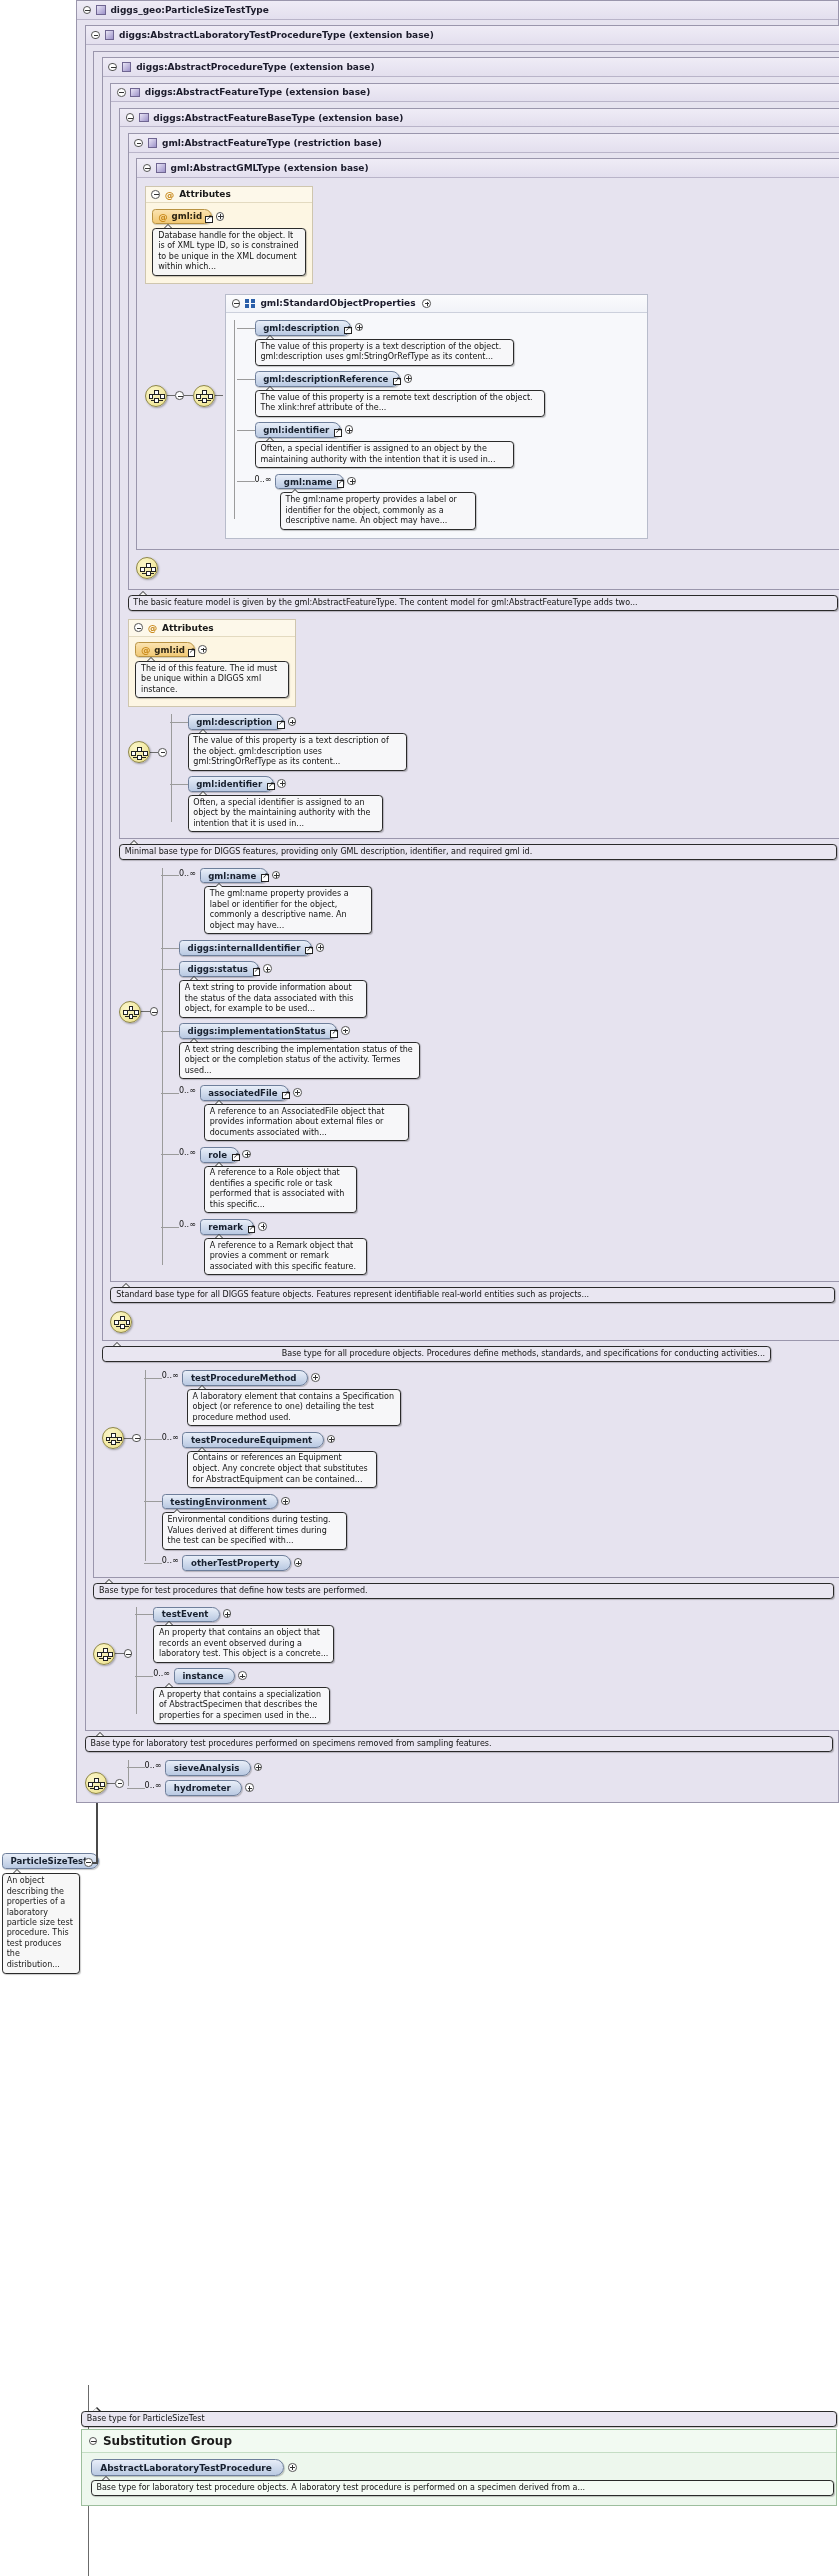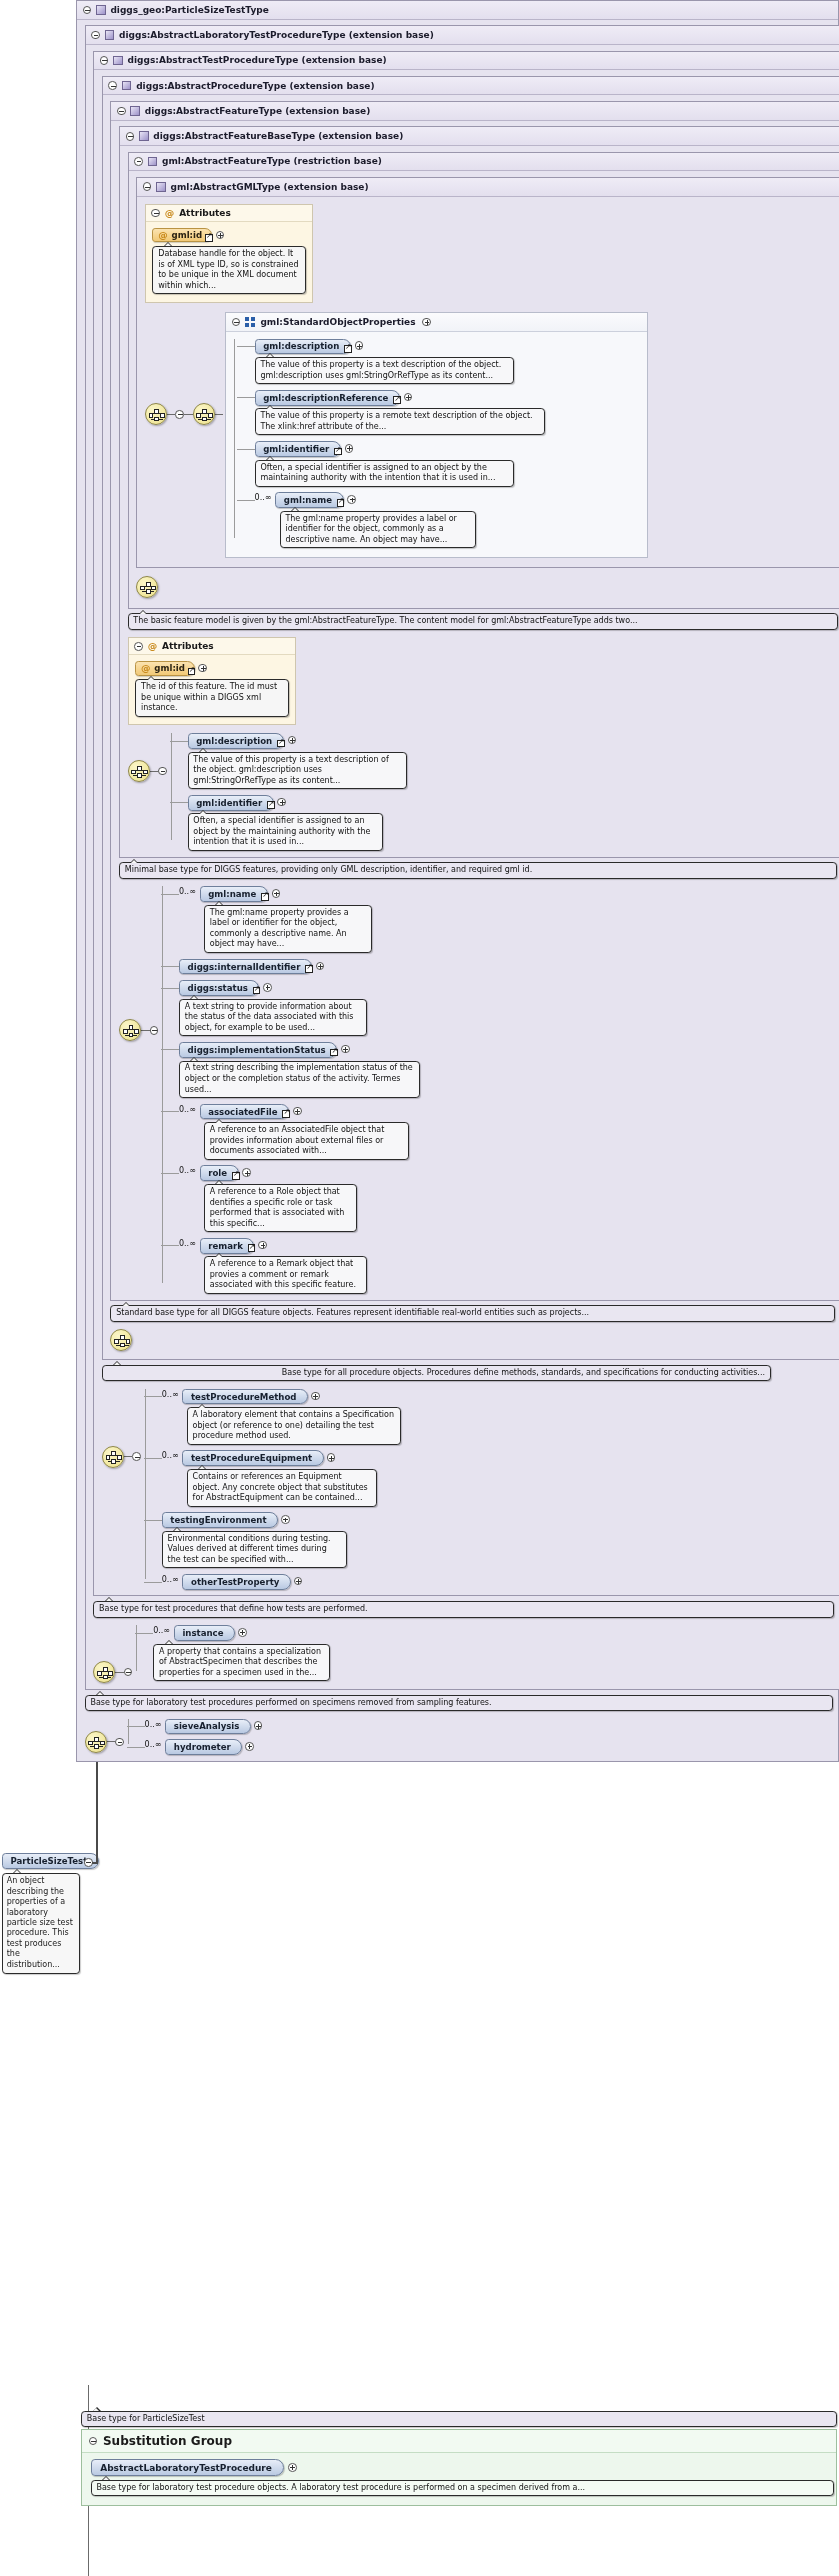--- a/index.html
+++ b/index.html
@@ -254,25 +254,20 @@
 
     <div class="tbox" style="width:756px;">
       <div class="thead">
         <span class="minus"></span>
         <span class="sqicon"></span>
         <span>diggs:AbstractLaboratoryTestProcedureType (extension base)</span>
       </div>
       <div class="tbody" style="padding:5.7px 0 5.7px 7.6px;">
 
         <div class="tbox" style="width:748px;">
-          <div class="thead">
-            <span class="minus"></span>
-            <span class="sqicon"></span>
-            <span>diggs:AbstractTestProcedureType (extension base)</span>
-          </div>
           <div class="tbody" style="padding:5.7px 0 5.7px 7.6px;">
 
             <div class="tbox" style="width:741px;">
               <div class="thead">
                 <span class="minus"></span>
                 <span class="sqicon"></span>
                 <span>diggs:AbstractProcedureType (extension base)</span>
               </div>
               <div class="tbody" style="padding:5.7px 0 5.7px 7.6px;">
 
@@ -627,20 +622,27 @@
             <span class="seq">
                 <i></i>
                 <i></i>
                 <i></i>
                 <i></i>
               </span>
             <span style="display:block;width:8.6px;height:1px;background:#6b6b6b;"></span>
             <span class="minus"></span>
           </div>
           <div class="branch" style="padding-left:17px;margin-left:3.8px;">
+            <div class="bitem" style="margin-bottom:5.7px;">
+              <div style="display:flex;align-items:flex-start;">
+                <span class="chip">testEvent</span>
+                <span class="plus" style="margin-left:2.9px;margin-top:2.9px;"></span>
+              </div>
+              <div class="doc plain" style="margin-top:2.9px;width:181px;">An property that contains an object that records an event observed during a laboratory test. This object is a concrete...</div>
+            </div>
             <div class="bitem">
               <div style="display:flex;align-items:flex-start;">
                 <span class="card" style="margin:1px 3.8px 0 0;">0..∞</span>
                 <span class="chip">instance</span>
                 <span class="plus" style="margin-left:2.9px;margin-top:2.9px;"></span>
               </div>
               <div class="doc plain" style="margin-top:2.9px;width:177px;">A property that contains a specialization of AbstractSpecimen that describes the properties for a specimen used in the...</div>
             </div>
           </div>
         </div>

